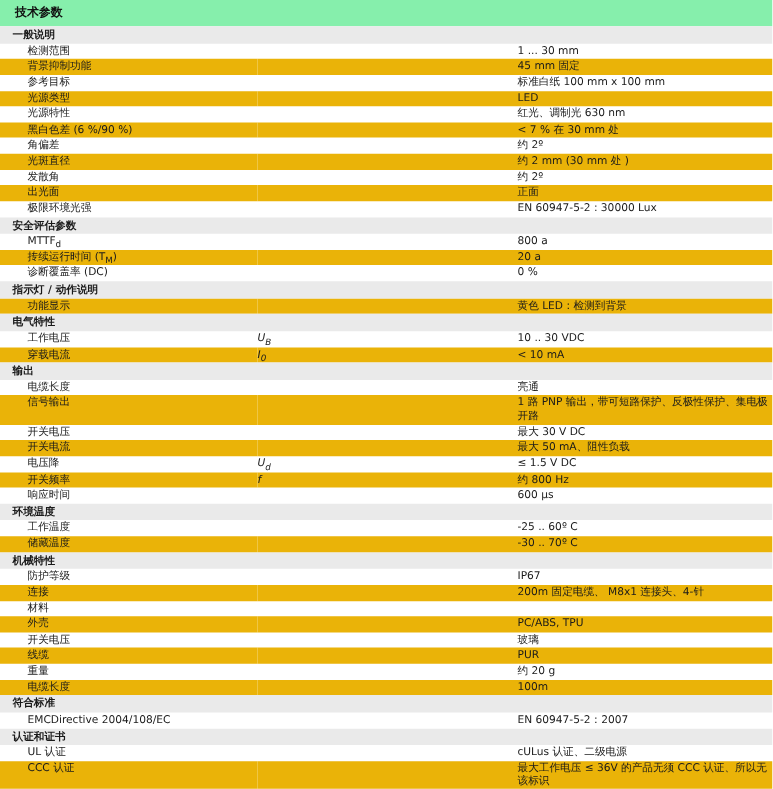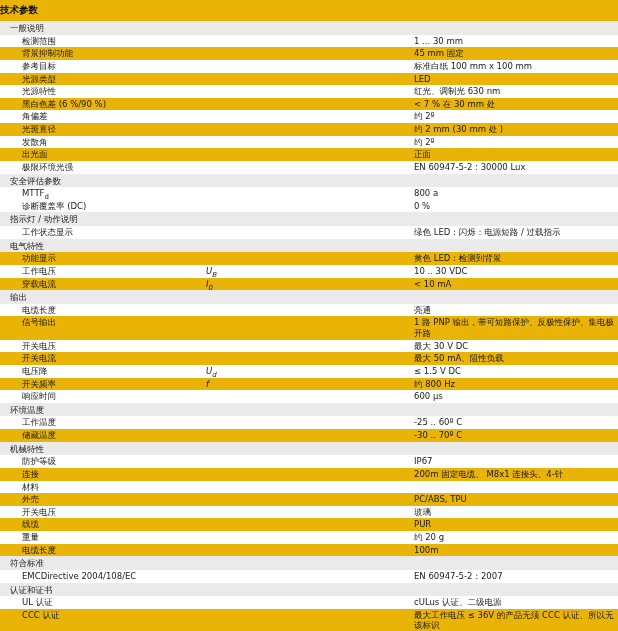--- a/index.html
+++ b/index.html
@@ -14,24 +14,24 @@
     font-size: 8.5px;
     color: #1a1a1a;
     overflow: hidden;
   }
   .sheet {
     width: 618px;
     box-sizing: border-box;
     padding: 0;
   }
   .title-bar {
-    background: #eab308;
+    background: #86efac;
     font-weight: bold;
     font-size: 9.5px;
-    padding: 4px 6px 4px 0;
+    padding: 4px 6px 4px 12px;
     color: #111;
   }
   table.spec {
     border-collapse: collapse;
     width: 618px;
     table-layout: fixed;
   }
   table.spec td {
     padding: 1px 0 1px 0;
     vertical-align: top;
@@ -46,21 +46,21 @@
     width: 32px;
     box-sizing: border-box;
     font-style: italic;
   }
   .c-val {
     width: 438px;
     padding-left: 2px !important;
     box-sizing: border-box;
   }
   tr.group td {
-    font-weight: normal;
+    font-weight: bold;
     padding-left: 10px !important;
     padding-top: 2px;
     padding-bottom: 1px;
   }
   tr.shade td {
     background: #eab308;
   }
   tr.group.shade td {
     background: #eaeaea;
   }
@@ -136,40 +136,40 @@
           <td class="c-val">EN 60947-5-2 : 30000 Lux</td>
         </tr>
         <tr class="shade group">
           <td colspan="3">安全评估参数</td>
         </tr>
         <tr>
           <td class="c-label">MTTF<span class="sub">d</span></td>
           <td class="c-sym"></td>
           <td class="c-val">800 a</td>
         </tr>
+        <tr class="shade">
+          <td class="c-label">抟续运行时间 (T<span class="sub">M</span>)</td>
+          <td class="c-sym"></td>
+          <td class="c-val">20 a</td>
+        </tr>
         <tr>
           <td class="c-label">诊断覆盖率 (DC)</td>
           <td class="c-sym"></td>
           <td class="c-val">0 %</td>
         </tr>
         <tr class="shade group">
           <td colspan="3">指示灯 / 动作说明</td>
         </tr>
-        <tr>
-          <td class="c-label">工作状态显示</td>
-          <td class="c-sym"></td>
-          <td class="c-val">绿色 LED：闪烁：电源短路 / 过载指示</td>
+        <tr class="shade">
+          <td class="c-label">功能显示</td>
+          <td class="c-sym"></td>
+          <td class="c-val">黄色 LED：检测到背景</td>
         </tr>
         <tr class="shade group">
           <td colspan="3">电气特性</td>
-        </tr>
-        <tr class="shade">
-          <td class="c-label">功能显示</td>
-          <td class="c-sym"></td>
-          <td class="c-val">黄色 LED：检测到背景</td>
         </tr>
         <tr>
           <td class="c-label">工作电压</td>
           <td class="c-sym">U<span class="sub">B</span></td>
           <td class="c-val">10 .. 30 VDC</td>
         </tr>
         <tr class="shade">
           <td class="c-label">穿载电流</td>
           <td class="c-sym">I<span class="sub">0</span></td>
           <td class="c-val">&lt; 10 mA</td>

